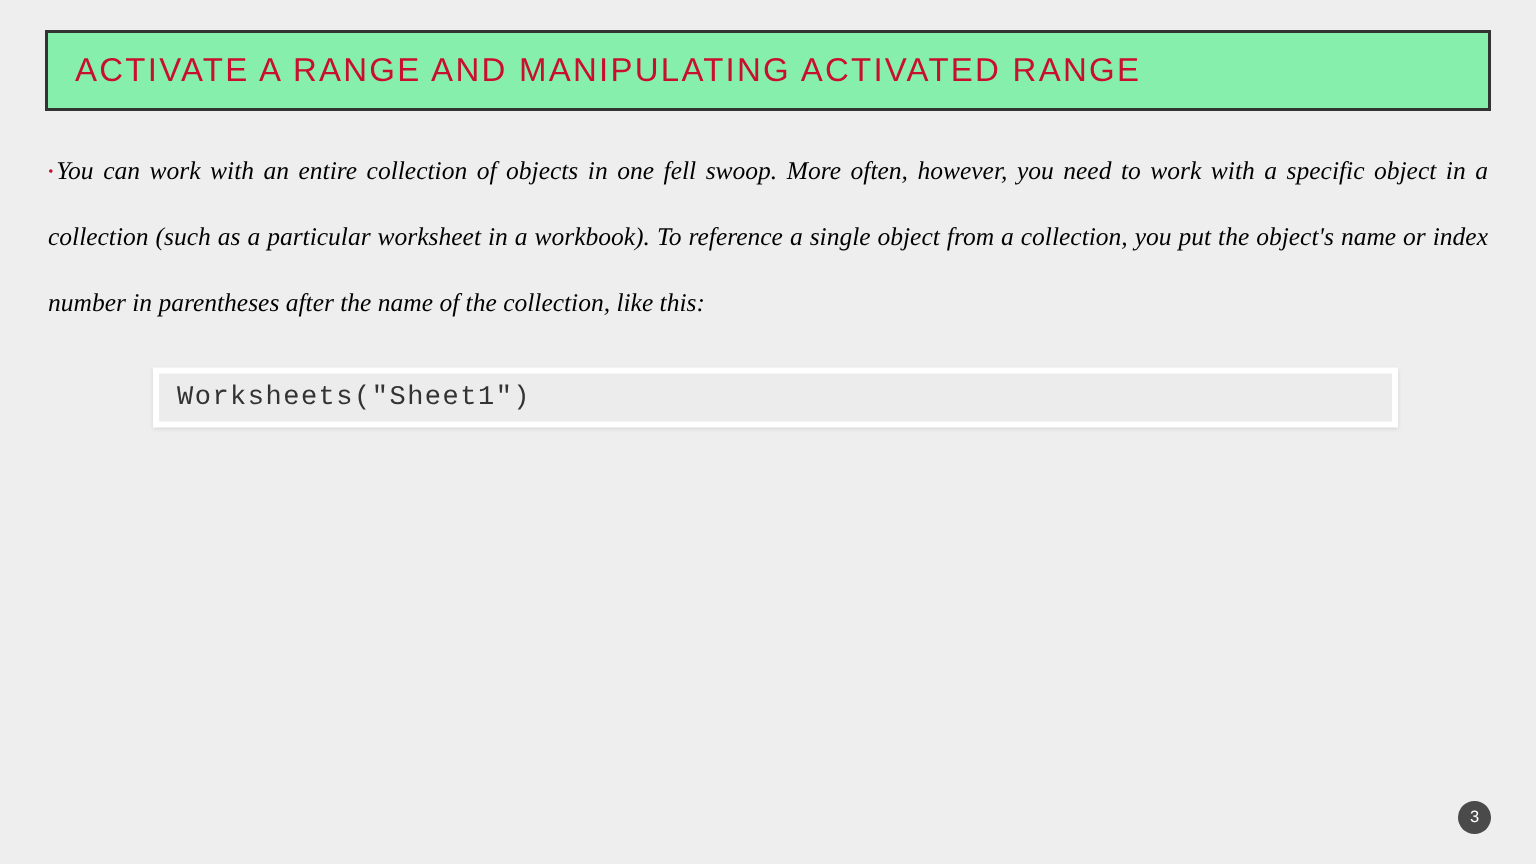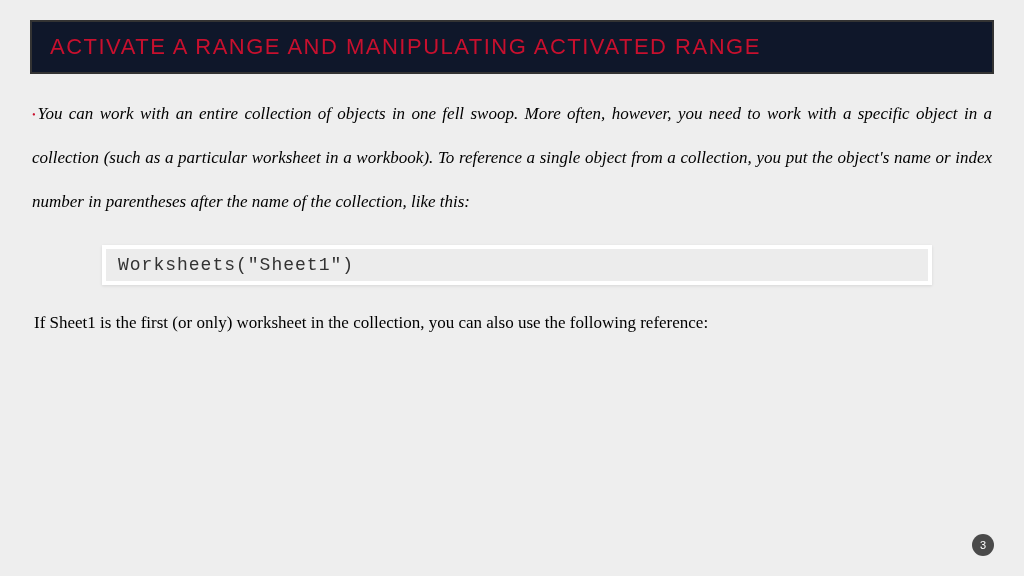--- a/index.html
+++ b/index.html
@@ -10,21 +10,21 @@
     body {
       width: 1024px;
       height: 576px;
       background: #eeeeee;
       font-family: Georgia, 'Times New Roman', serif;
       position: relative;
       padding: 20px 30px;
     }
     .title-box {
       border: 2px solid #333;
-      background: #0f172a;
+      background: #86efac;
       padding: 12px 18px;
       margin-bottom: 18px;
     }
     .title-text {
       color: #c8102e;
       font-family: 'Segoe UI', Arial, sans-serif;
       font-size: 22px;
       font-weight: 400;
       letter-spacing: 1.5px;
     }
@@ -90,19 +90,18 @@
 
 <div class="body-content">
   <p class="paragraph">
     <span class="bullet-mark">•</span><span>You can work with an entire collection of objects in one fell swoop. More often, however, you need to work with a specific object in a collection (such as a particular worksheet in a workbook). To reference a single object from a collection, you put the object's name or index number in parentheses after the name of the collection, like this:</span>
   </p>
 
   <div class="code-container">
     <div class="code-inner">Worksheets("Sheet1")</div>
   </div>
 
-  <p class="followup">If Sheet1 is the first (or only) worksheet in the collection, you can also use the following reference:</p>
 
 </div>
 
 <div class="page-number">
   <span>3</span>
 </div>
 
 </body></html>

